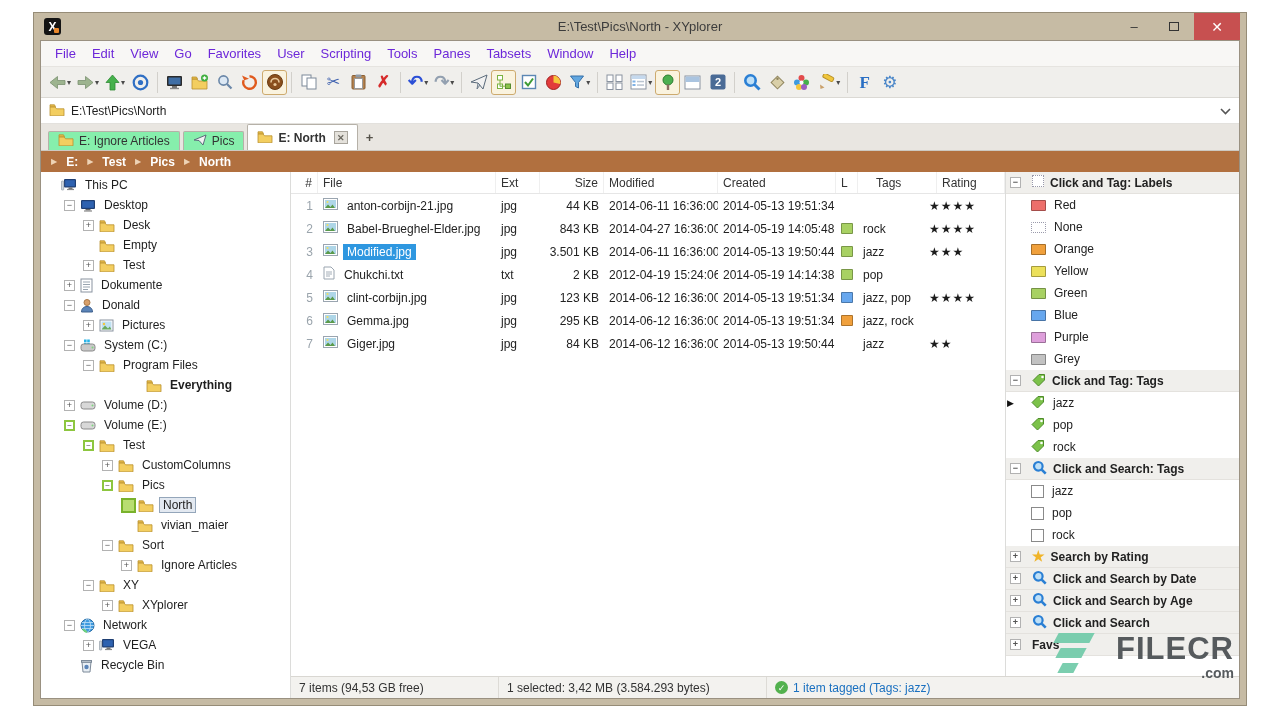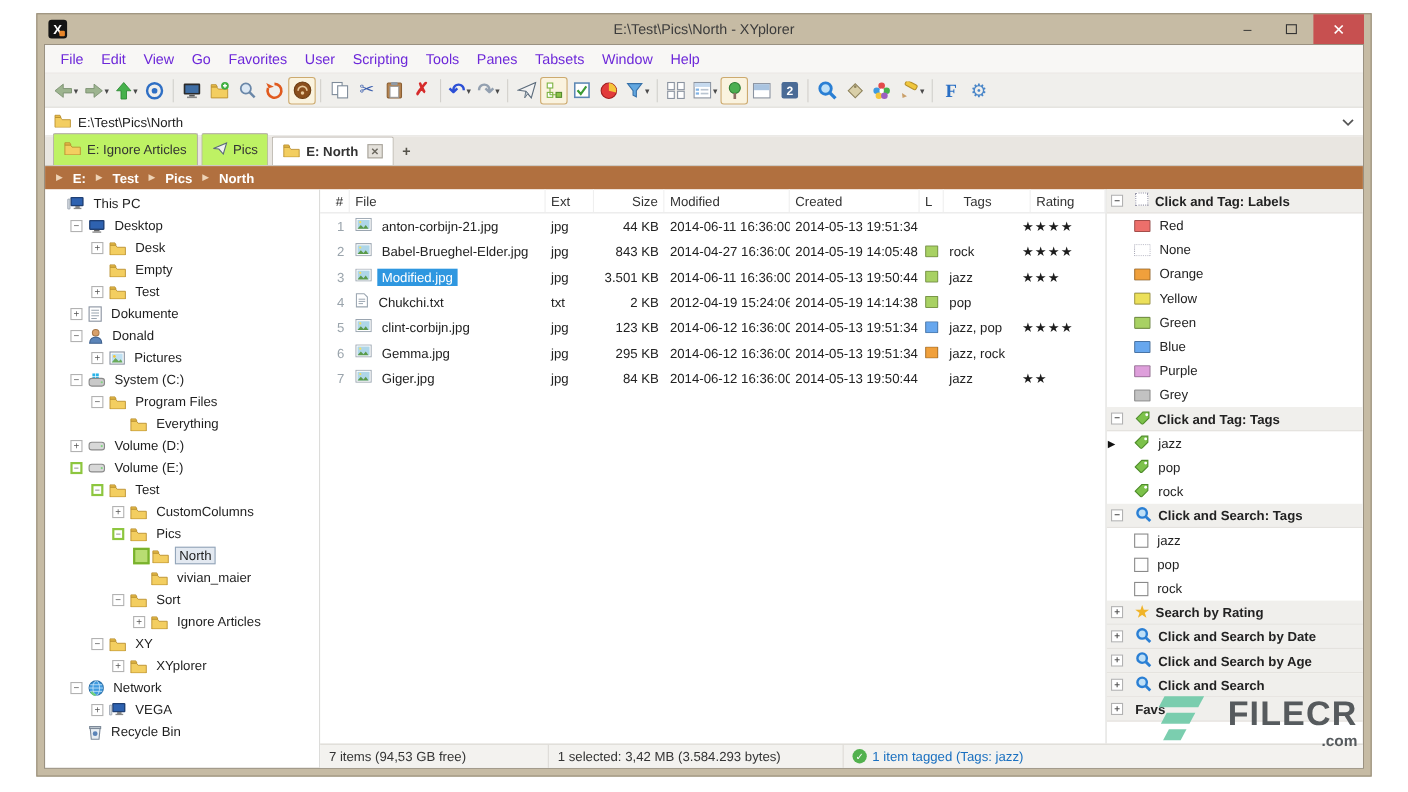--- a/index.html
+++ b/index.html
@@ -27,21 +27,21 @@
   .tbtn{height:25px;min-width:25px;padding:0 2px;display:flex;align-items:center;justify-content:center;border-radius:3px;border:1px solid transparent;}
   .tbtn.pressed{background:#faf3df;border:1px solid #cdaa6e;}
   .tbtn .glyph{display:flex;align-items:center;justify-content:center;}
   .caret{font-size:8px;color:#4a4a4a;margin-left:1px;}
   .tsep{width:1px;height:21px;background:#d2d0cb;margin:0 4px;flex:0 0 auto;}
   .addressbar{height:26px;background:#fff;border-bottom:1px solid #e3e1dd;display:flex;align-items:center;
     padding:0 8px;font-size:12px;color:#222;gap:6px;flex:0 0 auto;}
   .addr-chevron{margin-left:auto;color:#555;}
   .tabbar{height:27px;background:#e9e6e1;display:flex;align-items:flex-end;padding-left:4px;
     border-bottom:1px solid #cdc9c2;flex:0 0 auto;}
-  .tab{display:flex;align-items:center;gap:5px;padding:0 9px;height:29px;background:#bef264;
+  .tab{display:flex;align-items:center;gap:5px;padding:0 9px;height:19px;background:#86efac;
     border:1px solid #b6b1a8;border-bottom:none;margin-left:3px;font-size:12px;color:#333;border-radius:2px 2px 0 0;}
   .tab.active{background:#fff;font-weight:bold;height:26px;}
   .tab-close{width:14px;height:13px;border:1px solid #a8a49c;background:#e4e1db;color:#6a675f;
     font-size:9px;display:flex;align-items:center;justify-content:center;margin-left:3px;}
   .tab-new{margin:0 0 5px 8px;color:#55524a;font-size:13px;font-weight:bold;}
   .breadcrumb{height:21px;background:#b1703f;display:flex;align-items:center;gap:9px;
     padding-left:10px;font-size:12px;font-weight:bold;color:#fff;flex:0 0 auto;}
   .bc-arrow{font-size:8px;color:#eed3b6;font-weight:normal;}
   
   .main{flex:1;display:flex;min-height:0;}
@@ -542,21 +542,21 @@
           <div class="tree-row" style="padding-left: 42px;">
             <div class="exp">−</div>
             <span class="ticon">
               <svg width="16" height="13">
                 <path d="M1 3.8h5l1.5 2H15v7H1z" fill="#f3ce60" stroke="#b98f2d" stroke-width="0.8"></path>
                 <path d="M1 3.8V1.8h4.5l1 2z" fill="#e8bd49" stroke="#b98f2d" stroke-width="0.8"></path>
               </svg>
             </span>
             <span class="tree-label">Program Files</span>
           </div>
-          <div class="tree-row" style="padding-left: 61px;">
+          <div class="tree-row" style="padding-left: 89px; font-weight: bold;">
             <div class="exp spacer"></div>
             <span class="ticon">
               <svg width="16" height="13">
                 <path d="M1 3.8h5l1.5 2H15v7H1z" fill="#f3ce60" stroke="#b98f2d" stroke-width="0.8"></path>
                 <path d="M1 3.8V1.8h4.5l1 2z" fill="#e8bd49" stroke="#b98f2d" stroke-width="0.8"></path>
               </svg>
             </span>
             <span class="tree-label">Everything</span>
           </div>
           <div class="tree-row" style="padding-left: 23px;">

